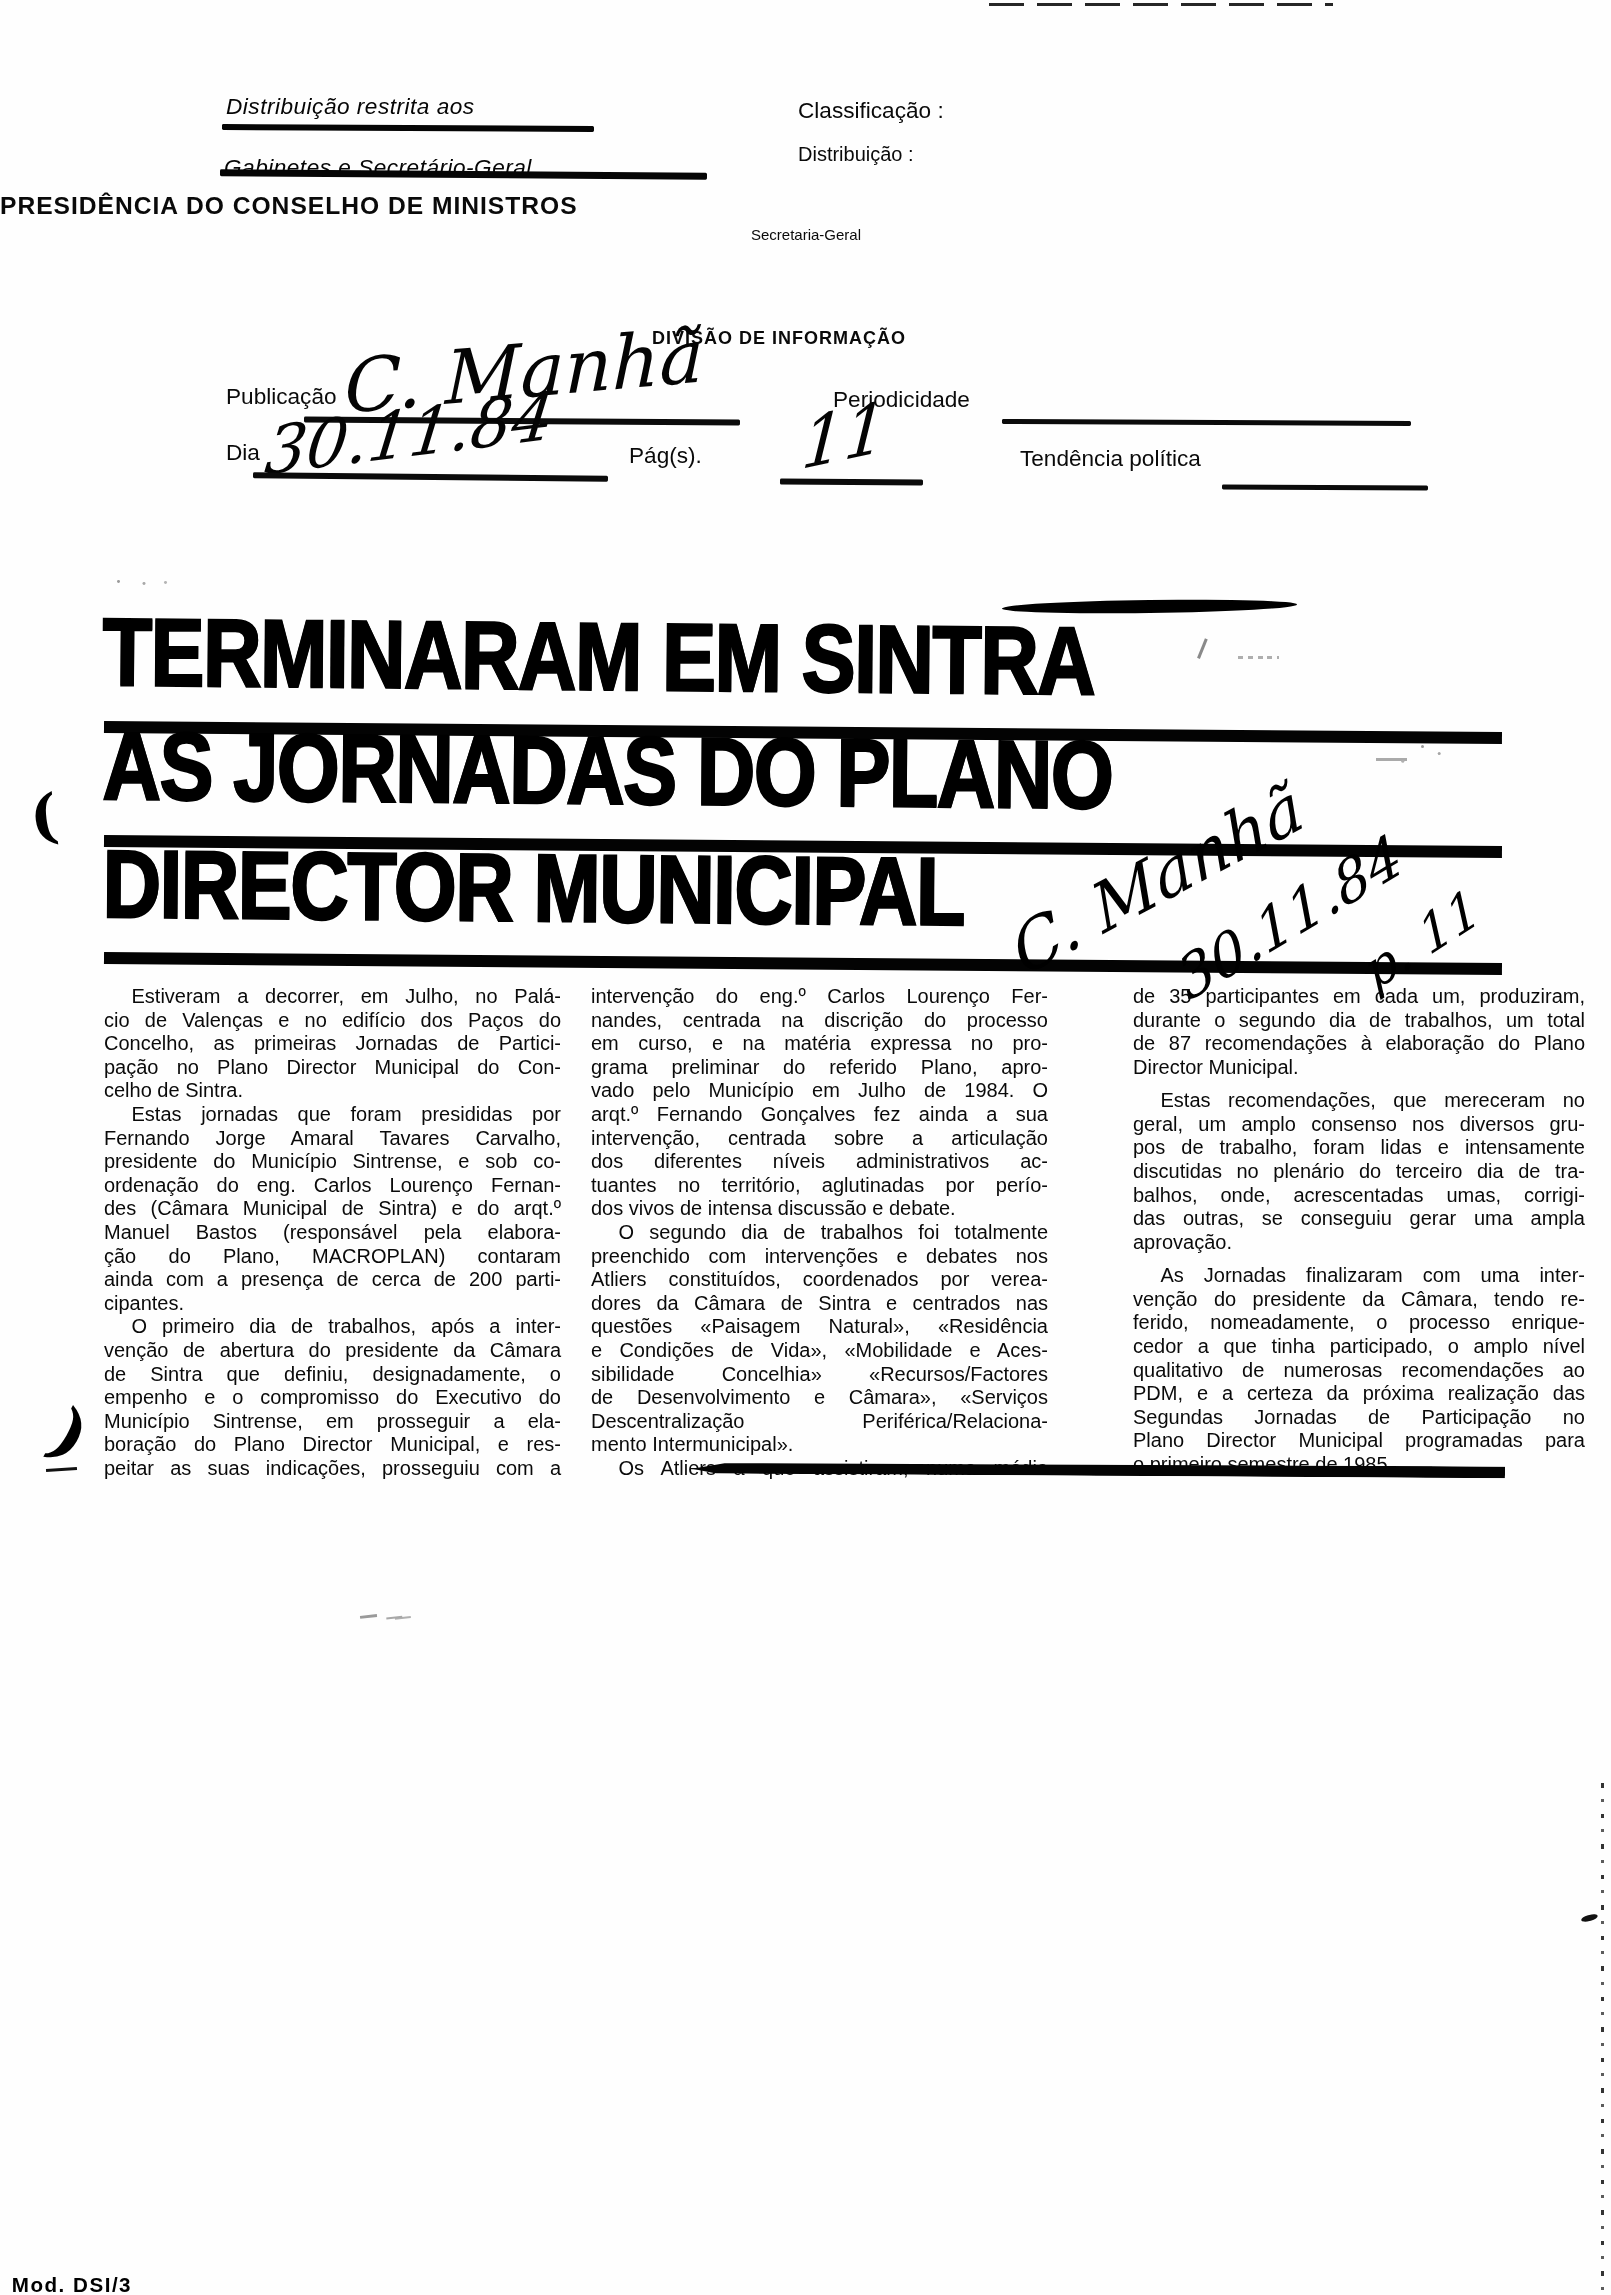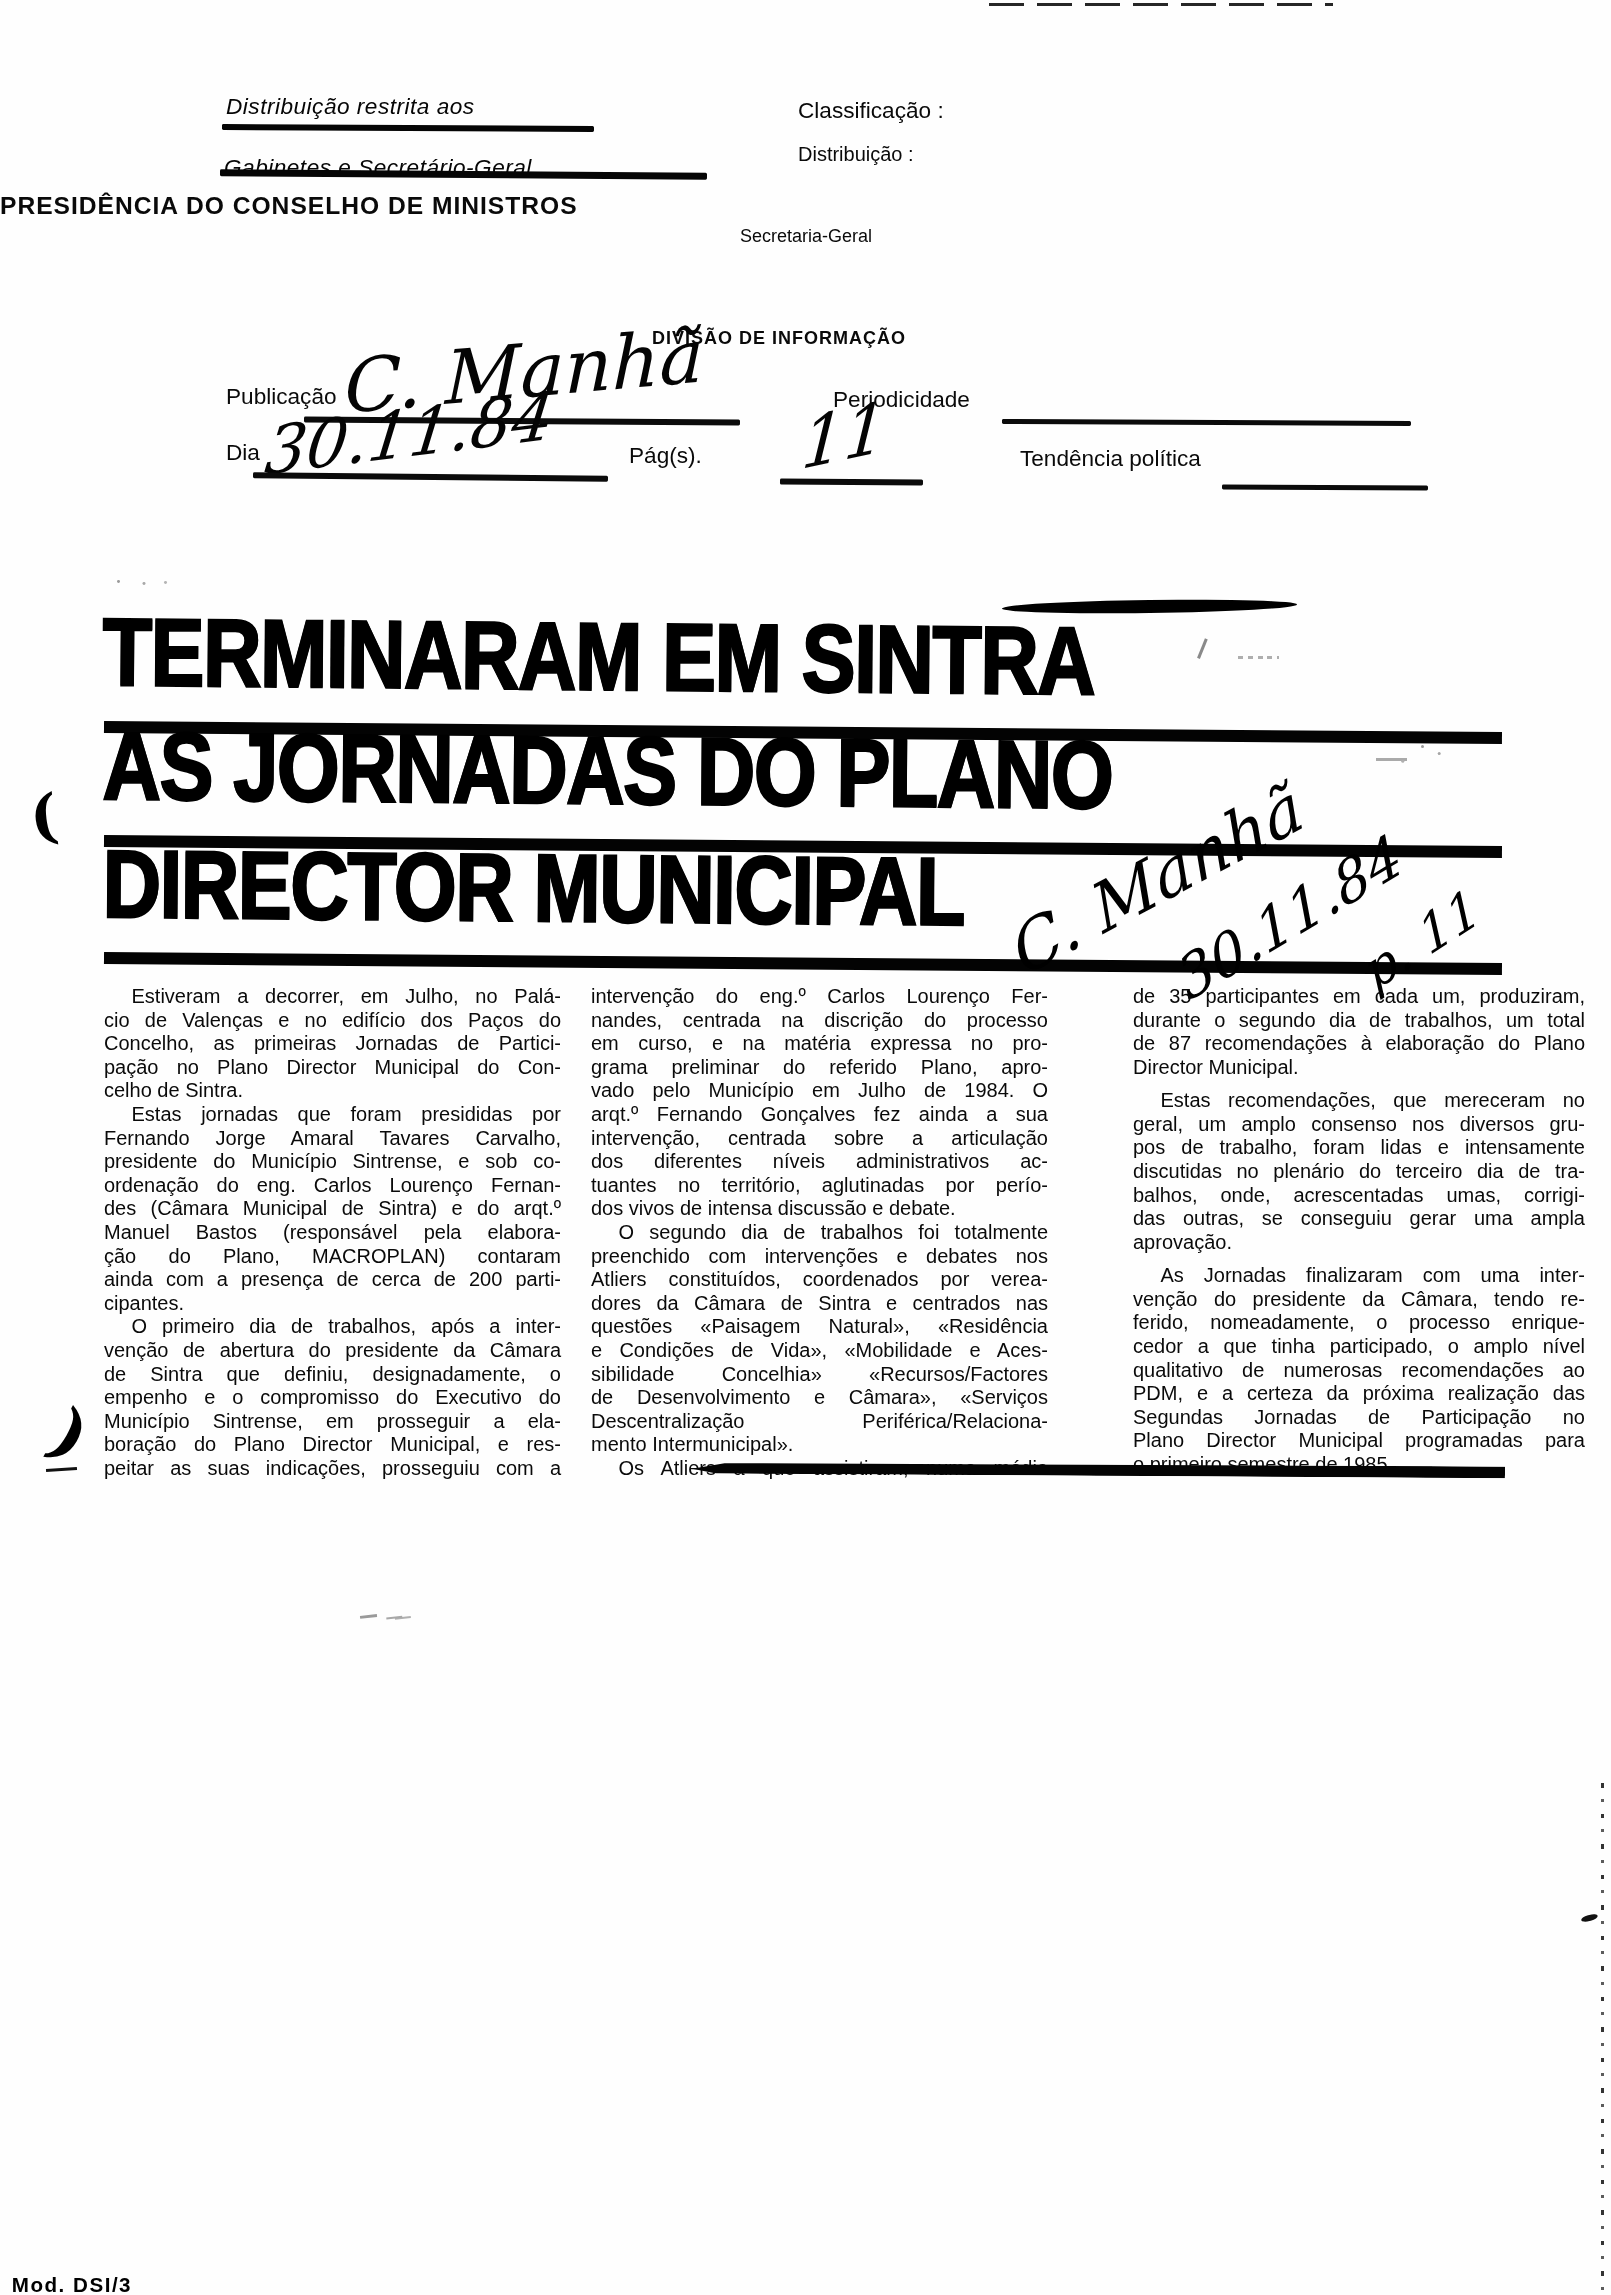--- a/index.html
+++ b/index.html
@@ -32,21 +32,21 @@
   .margin-dash{position:absolute;left:46px;top:1468px;width:30.5px;height:3.4px;background:#111;transform:rotate(-4deg);}
 
   
   .restricted{position:absolute;left:226px;top:94px;font-style:italic;font-size:22.6px;letter-spacing:0.5px;color:#060606;}
   .restricted2{position:absolute;left:224px;top:142px;font-style:italic;font-size:22.6px;letter-spacing:0.5px;color:#060606;margin-top:13px;}
   .rbar1{position:absolute;left:222px;top:125px;width:372px;height:6.4px;background:#050505;border-radius:1.5px;transform:rotate(.3deg);}
   .rbar2{position:absolute;left:220px;top:171px;width:487px;height:6.9px;background:#050505;border-radius:1.5px;transform:rotate(.4deg);}
   .cls-label{position:absolute;left:798px;top:98px;font-size:22.6px;}
   .dst-label{position:absolute;left:798px;top:143px;font-size:20px;}
   .org-title{position:absolute;left:0;right:0;top:192px;text-align:left;font-size:24.6px;font-weight:bold;letter-spacing:1px;}
-  .org-sub{position:absolute;left:0;right:0;top:226px;text-align:center;font-size:18px;}
+  .org-sub{position:absolute;left:0;right:0;top:226px;text-align:center;font-size:15px;}
   .org-dir{position:absolute;left:224px;top:272px;width:1145px;font-size:22.6px;font-weight:bold;
     text-align:justify;text-align-last:justify;letter-spacing:0.5px;}
   .org-div{position:absolute;left:652px;top:328px;font-size:18px;font-weight:bold;letter-spacing:1px;}
 
   .f-label{position:absolute;font-size:22.6px;color:#0a0a0a;}
   .lbl-pub{left:226px;top:384px;}
   .lbl-per{left:833px;top:387px;}
   .lbl-dia{left:226px;top:440px;}
   .lbl-pag{left:629px;top:443px;}
   .lbl-ten{left:1020px;top:446px;}

